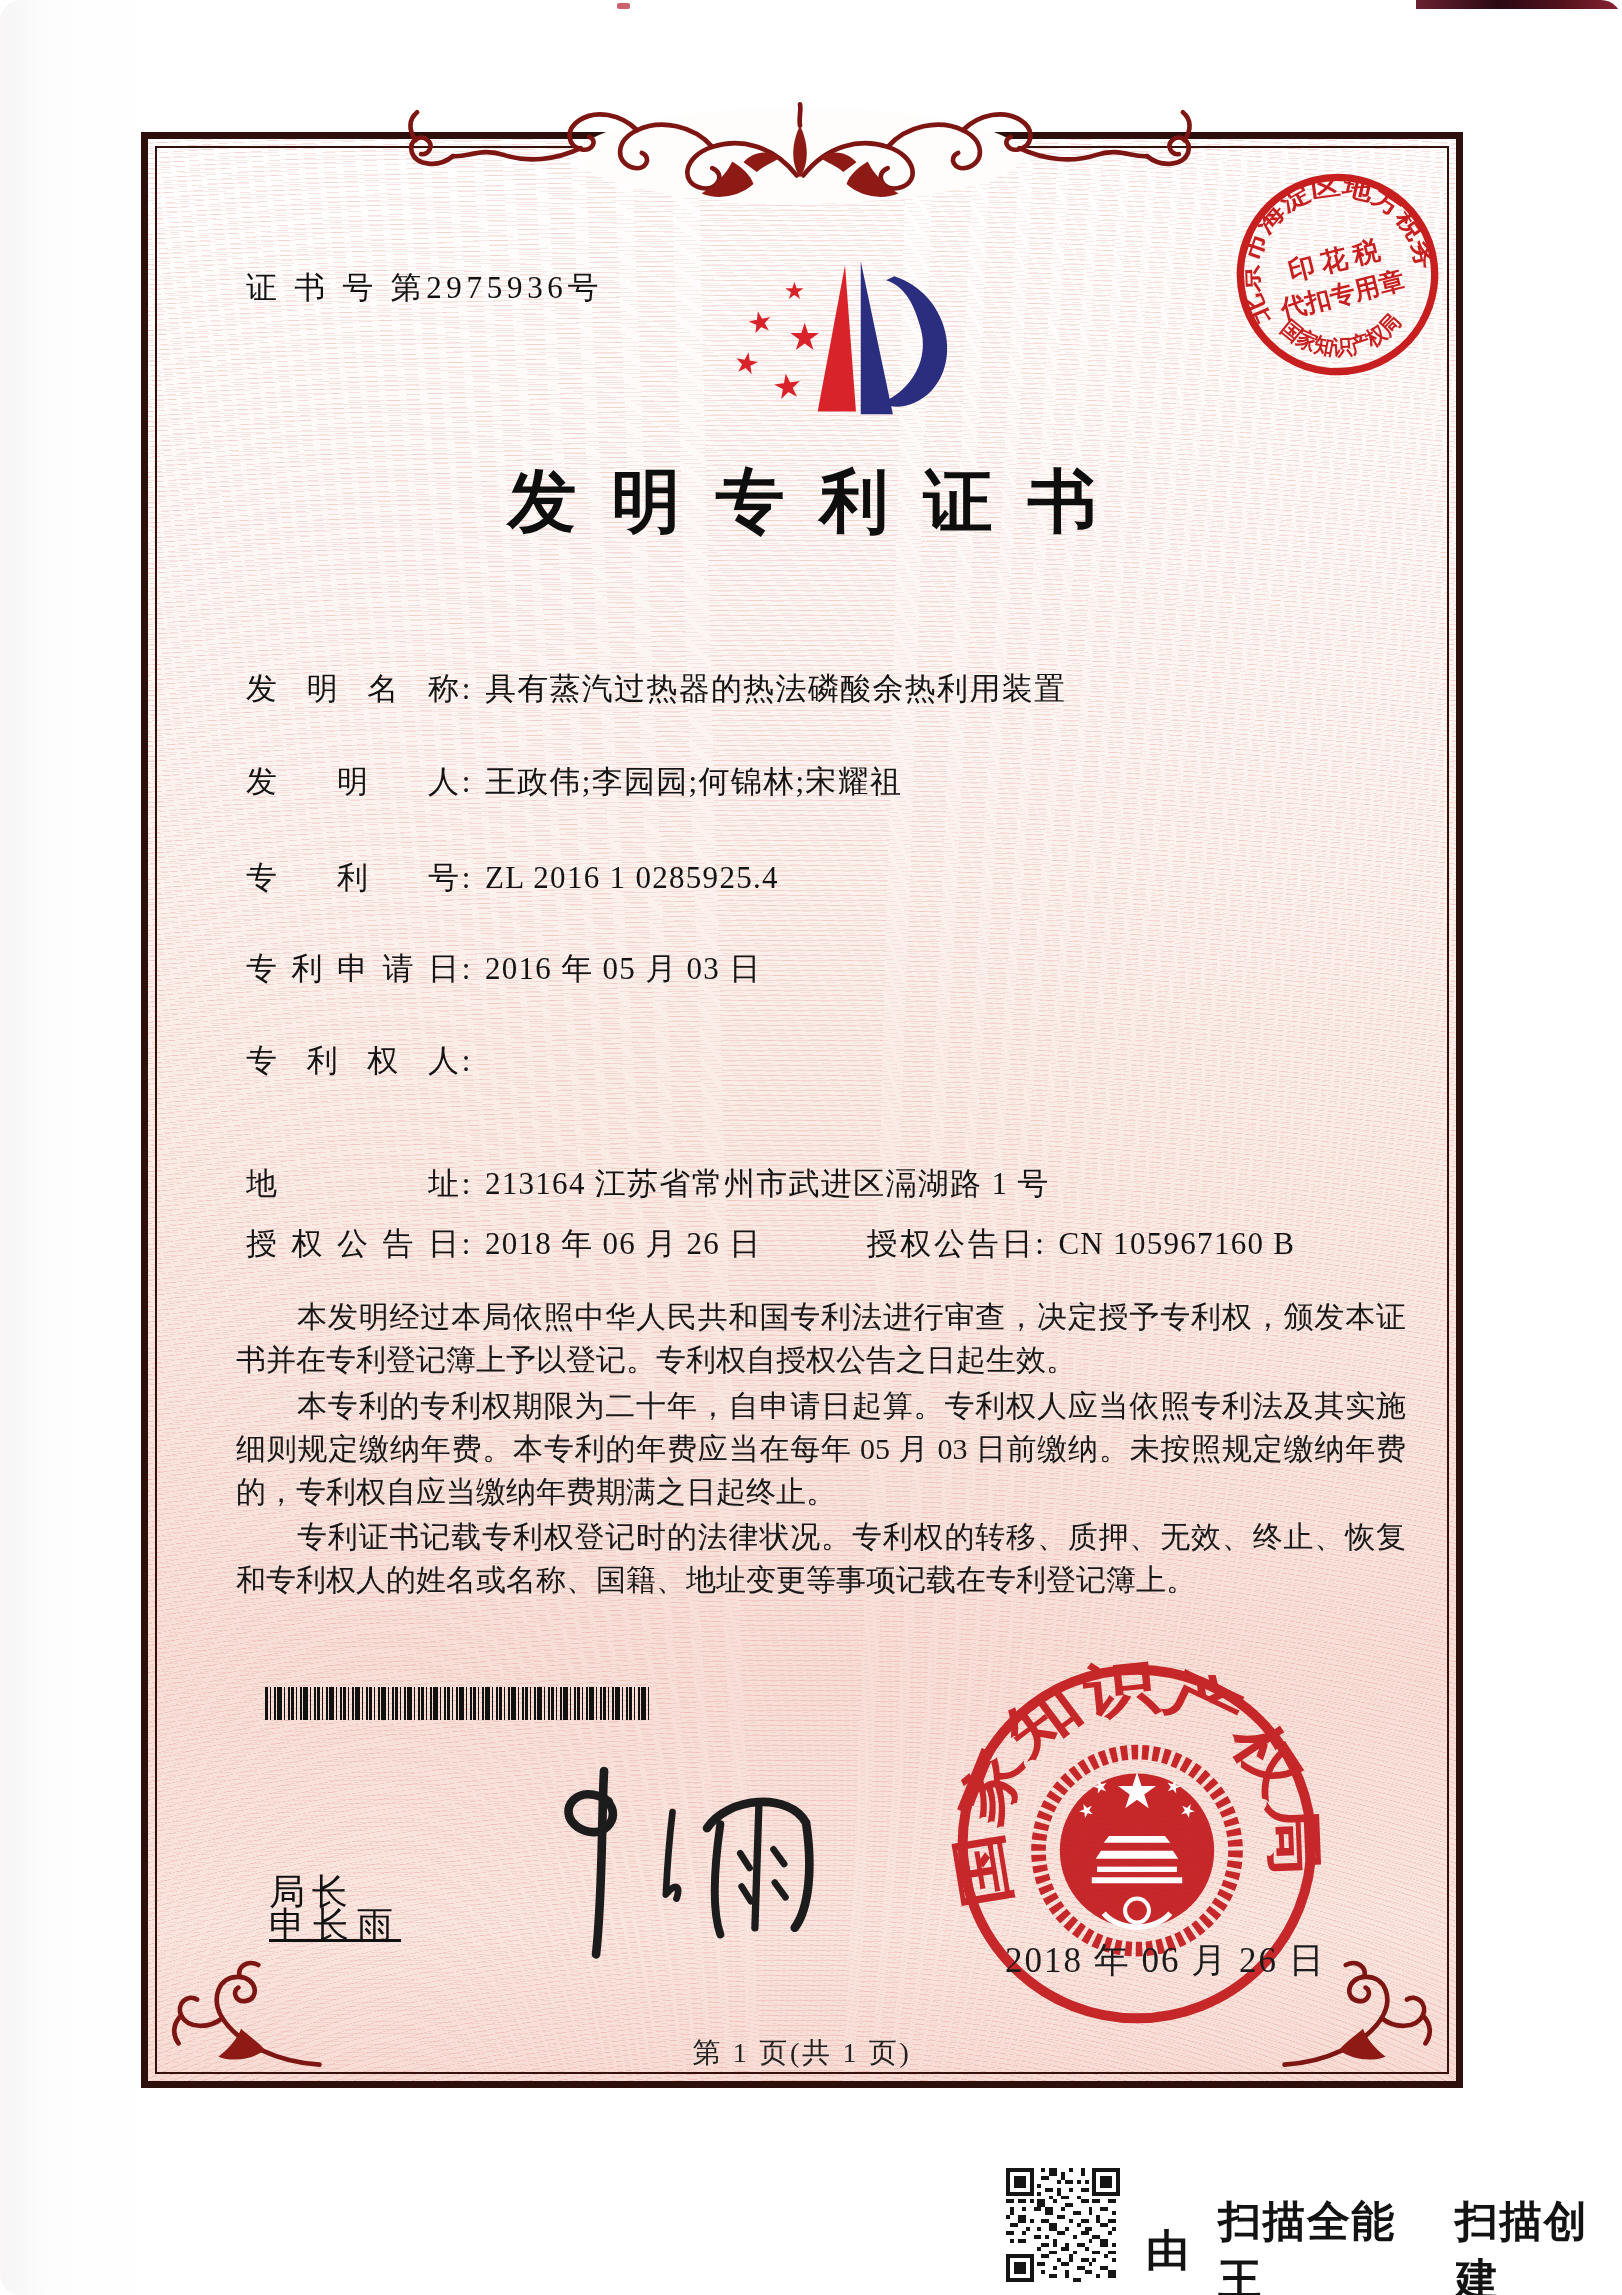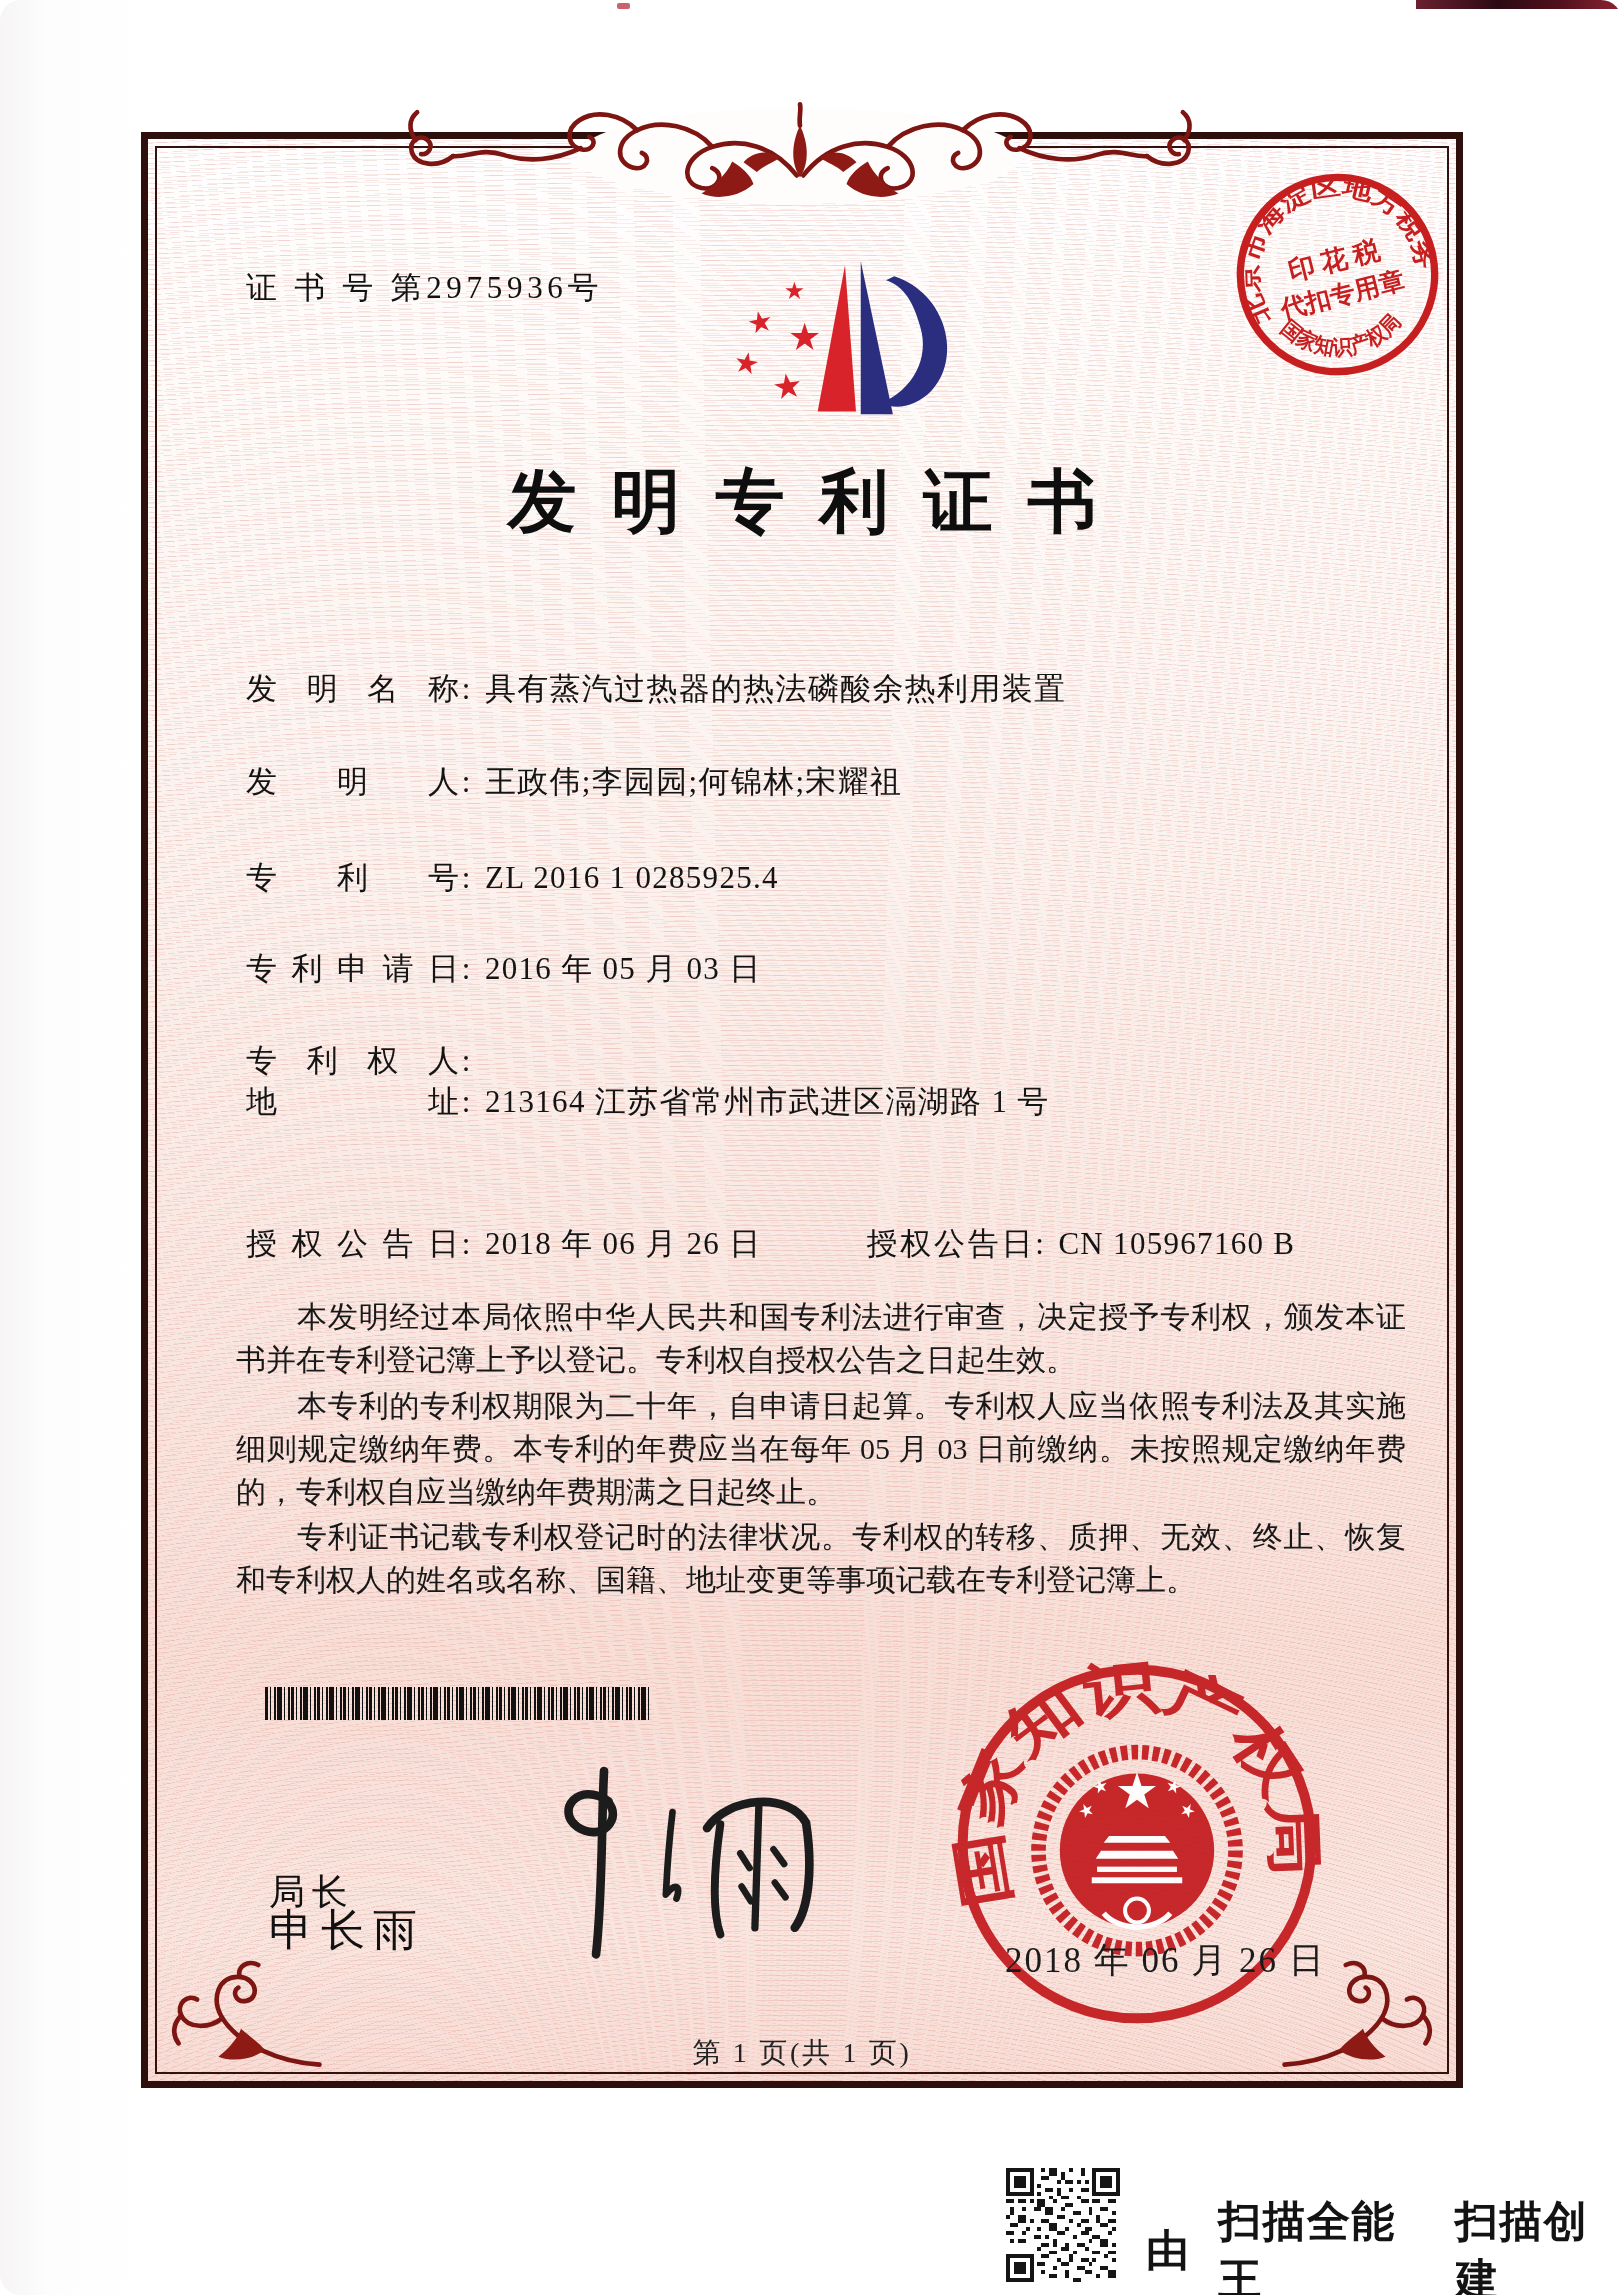--- a/index.html
+++ b/index.html
@@ -49,21 +49,21 @@
     text-align:justify;color:#181818;}
   .paras p{margin:0 0 2.7px 0;text-indent:61px;}
 
   
   .barcode{position:absolute;left:117px;top:1548px;width:385px;height:33px;
     background:repeating-linear-gradient(90deg,
       #111 0 2.7px,transparent 2.7px 4.7px,#111 4.7px 6px,transparent 6px 9.3px,
       #111 9.3px 10.6px,transparent 10.6px 12px,#111 12px 16.6px,transparent 16.6px 18.6px,
       #111 18.6px 20px,transparent 20px 23px,#111 23px 24.6px,transparent 24.6px 26px);}
   .director{position:absolute;left:121px;top:1685px;font-size:36px;letter-spacing:6.7px;color:#111;margin-top:44px;}
-  .dname{position:absolute;left:121px;top:1762px;font-size:44px;letter-spacing:8px;color:#111;}
+  .dname{position:absolute;left:121px;top:1762px;font-size:36px;letter-spacing:8px;color:#111;text-decoration:underline;}
   .signature{position:absolute;left:361px;top:1621px;width:319px;height:200px;}
 
   .seal{position:absolute;left:796px;top:1512px;width:386px;height:386px;}
   .sealdate{position:absolute;left:857px;top:1798px;font-size:35px;letter-spacing:2px;color:#1b1b1b;}
 
   .pagefooter{position:absolute;left:0;top:1895px;width:100%;text-align:center;font-size:28px;letter-spacing:2.7px;color:#222;}
 
   .taxstamp{position:absolute;left:1083px;top:29px;width:213px;height:213px;transform:rotate(-14deg);}
 
   
@@ -165,21 +165,21 @@
     </div>
     <div class="fieldrow" style="top:790px">
       <span class="flabel">专利申请日</span>
         <span class="colon">:</span>
       <span class="fval">2016 年 05 月 03 日</span>
     </div>
     <div class="fieldrow" style="top:882px">
       <span class="flabel">专利权人</span>
         <span class="colon">:</span>
     </div>
-    <div class="fieldrow" style="top:923px">
+    <div class="fieldrow" style="top:1005px">
       <span class="flabel">地址</span>
         <span class="colon">:</span>
       <span class="fval">213164 江苏省常州市武进区滆湖路 1 号</span>
     </div>
     <div class="fieldrow" style="top:1065px">
       <span class="flabel">授权公告日</span>
         <span class="colon">:</span>
       <span class="fval">2018 年 06 月 26 日</span>
       <span class="flabel2">授权公告日</span>
         <span class="colon">:</span>

